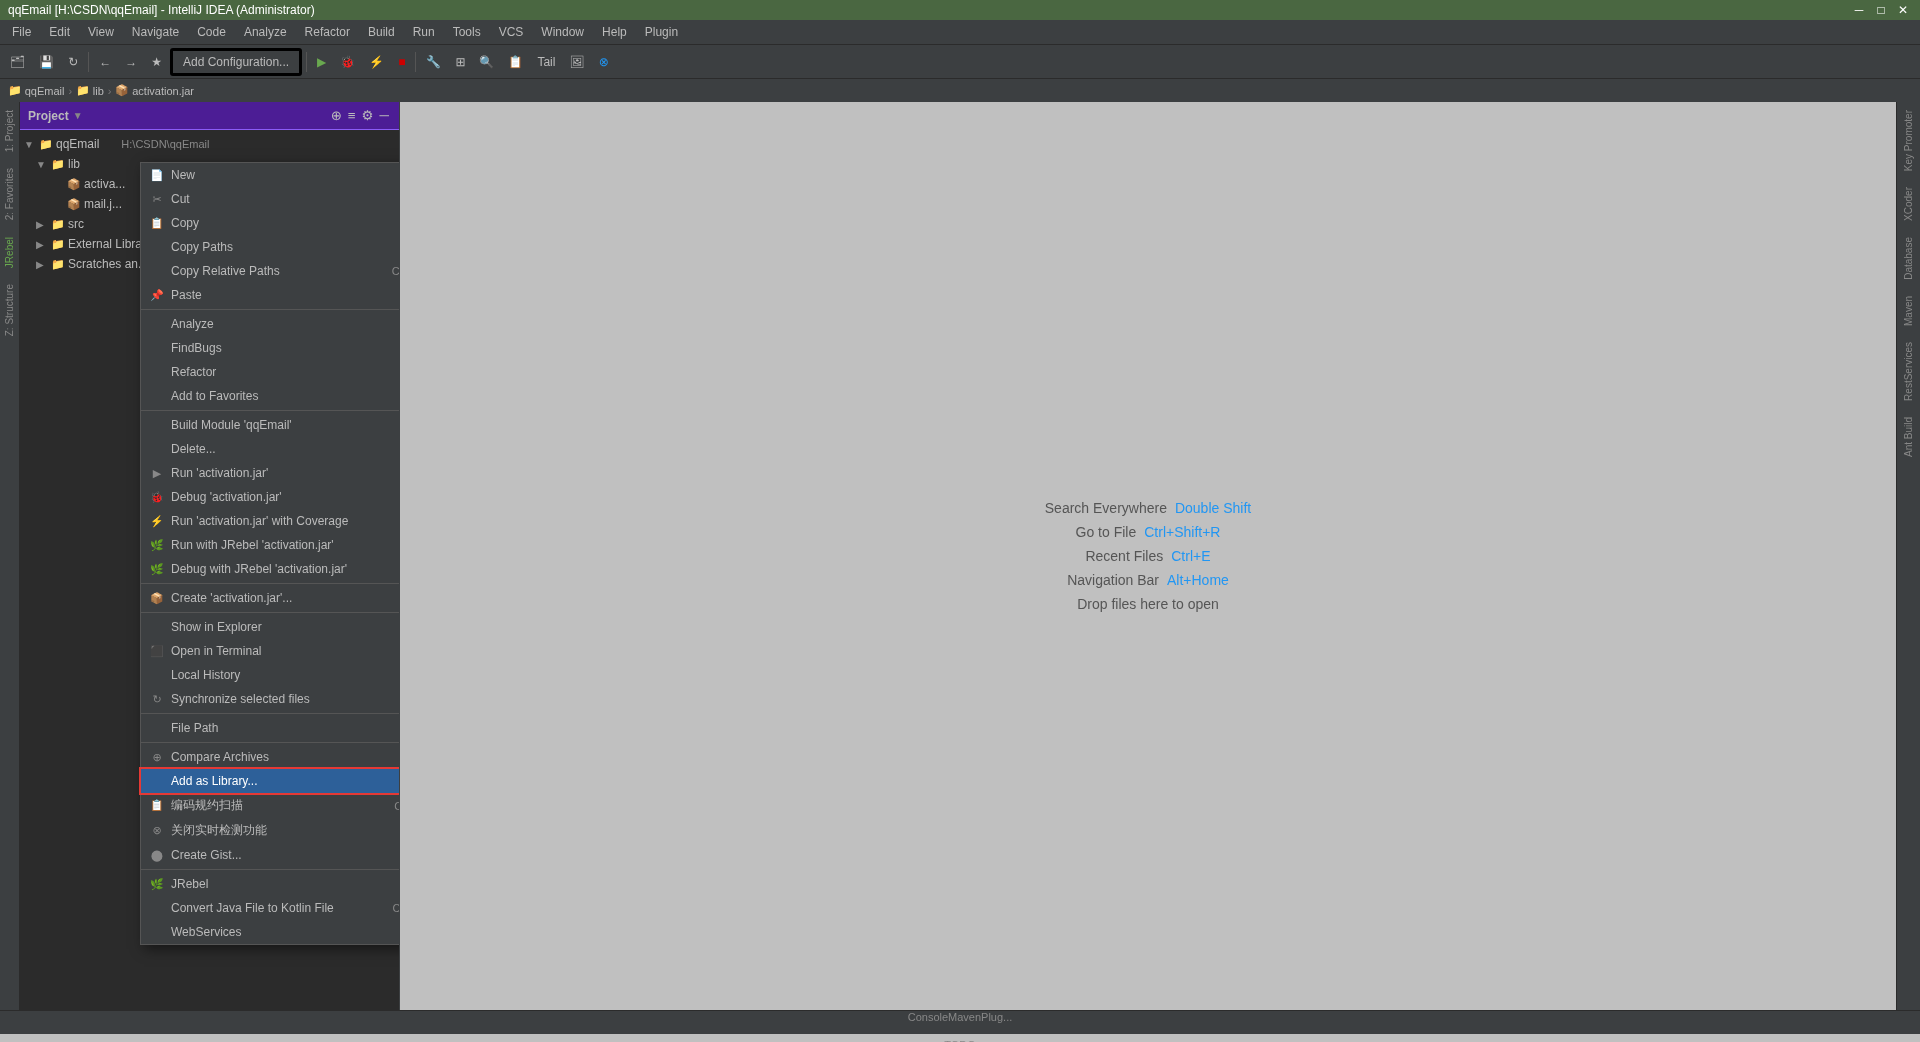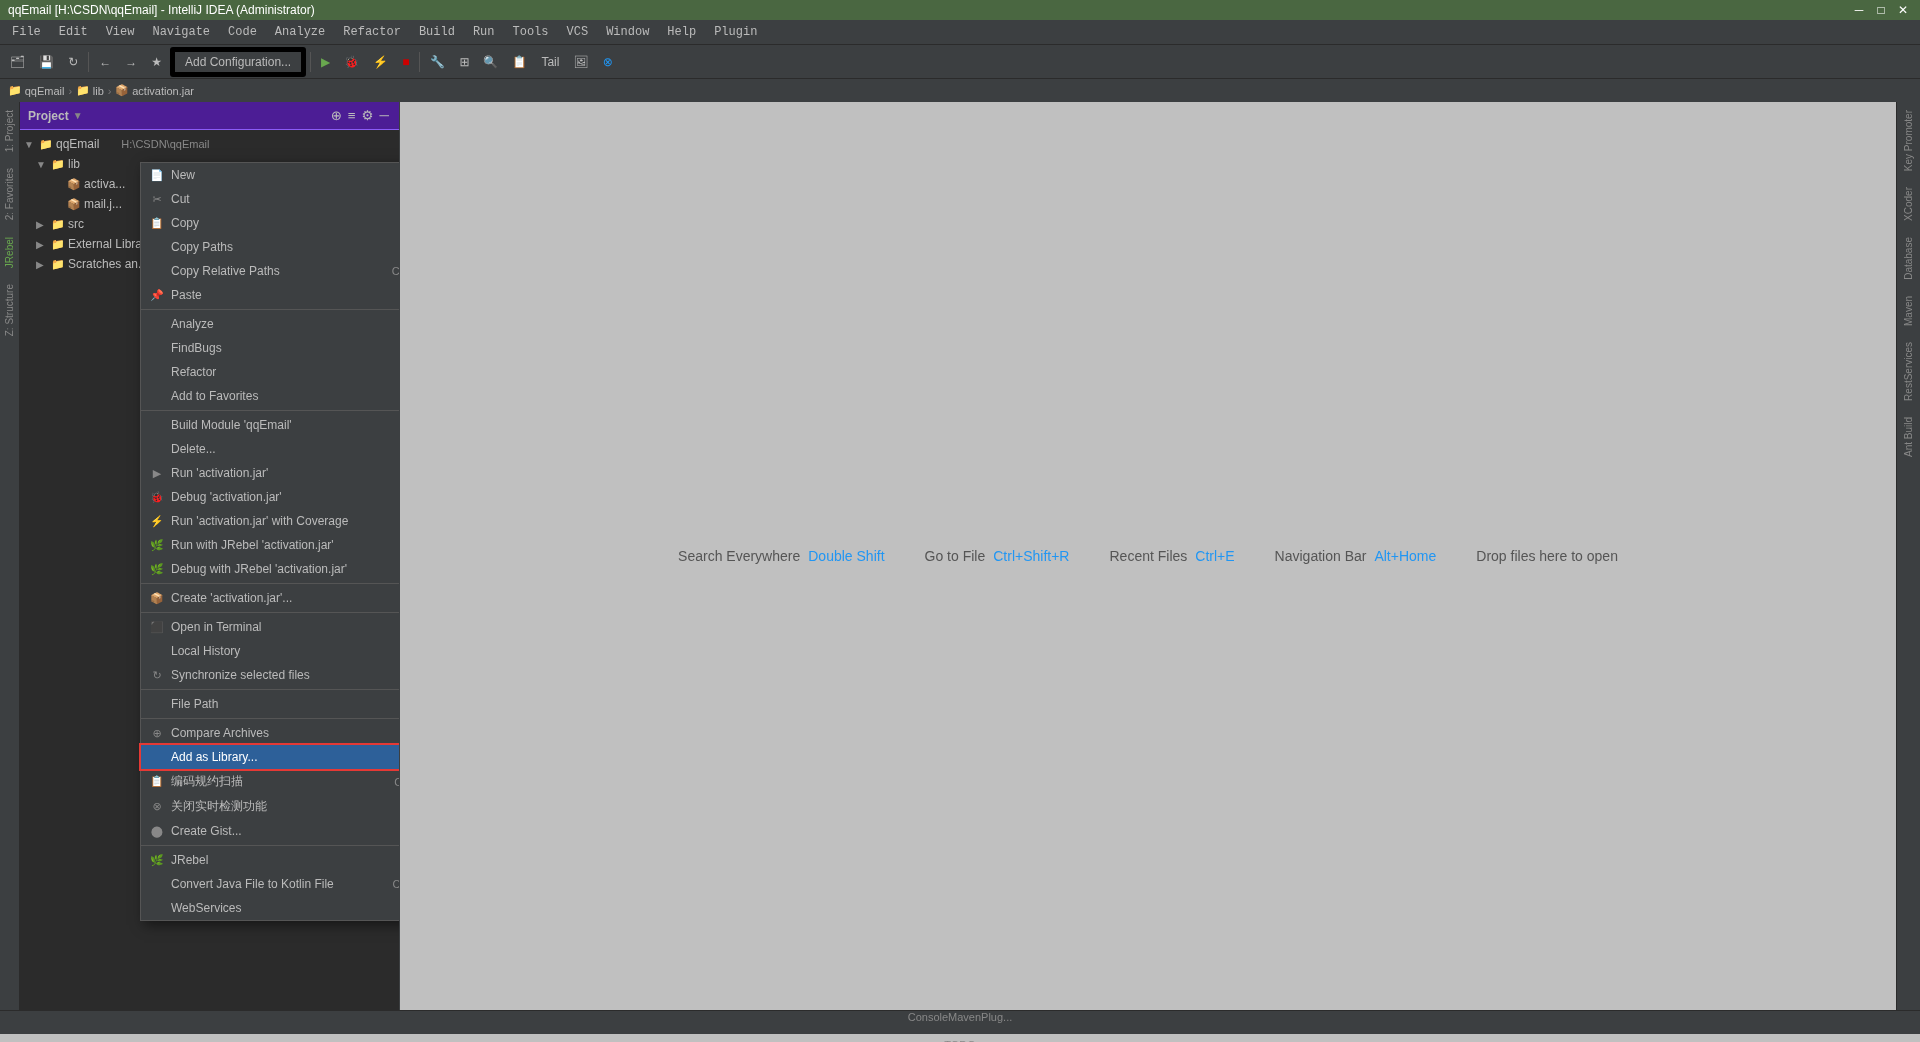--- a/index.html
+++ b/index.html
@@ -43,21 +43,21 @@
       align-items: center;
       padding: 0 4px;
       gap: 2px;
     }
     .menu-item {
       color: #bbbbbb;
       padding: 2px 8px;
       cursor: pointer;
       font-size: 12px;
       height: 22px;
-      display: flex; align-items: center; font-family: Liberation Mono, monospace;
+      display: flex; align-items: center;
     }
 
     
     #toolbar {
       background: #3c3f41;
       height: 34px;
       display: flex;
       align-items: center;
       padding: 0 4px;
       gap: 2px;
@@ -69,21 +69,21 @@
       cursor: pointer;
       font-size: 12px;
       height: 28px;
       display: flex; align-items: center; justify-content: center;
       background: none;
       border: none;
       border-radius: 3px;
     }
     .toolbar-separator { width: 1px; height: 20px; background: #555; margin: 0 2px; }
     #add-config-btn {
-      border: 5px solid #000000;
+      border: 3px solid #000000;
       padding: 10px 10px;
       color: #bbbbbb;
       font-size: 12px;
     }
 
     
     #nav-breadcrumb {
       background: #3c3f41;
       height: 24px;
       display: flex;
@@ -176,24 +176,24 @@
     .ctx-item .ctx-icon { width: 16px; height: 16px; font-size: 11px; display: flex; align-items: center; justify-content: center; color: #888; }
     .ctx-item .ctx-shortcut { margin-left: auto; color: #888; font-size: 11px; }
     .ctx-separator { height: 1px; background: #555; margin: 2px 0; }
     .ctx-item .ctx-label { flex: 1; }
 
     
     #main-content {
       flex: 1;
       background: #c0c0c0;
       display: flex;
-      flex-direction: row;
+      flex-direction: column;
       align-items: center;
       justify-content: center;
-      gap: 40px;
+      gap: 8px;
     }
     .hint-line {
       display: flex;
       align-items: center;
       gap: 8px;
       font-size: 14px;
       color: #555;
     }
     .hint-key {
       color: #2196F3;
@@ -504,20 +504,25 @@
         <span class="ctx-label">Debug with JRebel 'activation.jar'</span>
       </div>
       <div class="ctx-separator"></div>
 
       <div class="ctx-item">
         <span class="ctx-icon icon-jar">📦</span>
         <span class="ctx-label">Create 'activation.jar'...</span>
       </div>
       <div class="ctx-separator"></div>
 
+      <div class="ctx-item">
+        <span class="ctx-icon"></span>
+        <span class="ctx-label">Show in Explorer</span>
+
+      </div>
 
       <div class="ctx-item">
         <span class="ctx-icon icon-terminal">⬛</span>
         <span class="ctx-label">Open in Terminal</span>
       </div>
 
       <div class="ctx-item">
         <span class="ctx-icon"></span>
         <span class="ctx-label">Local History</span>
 

